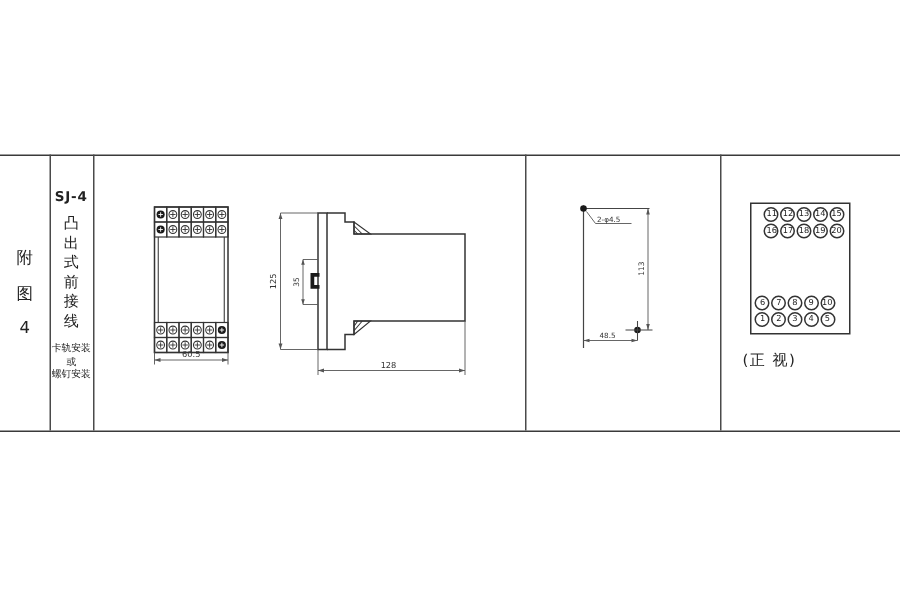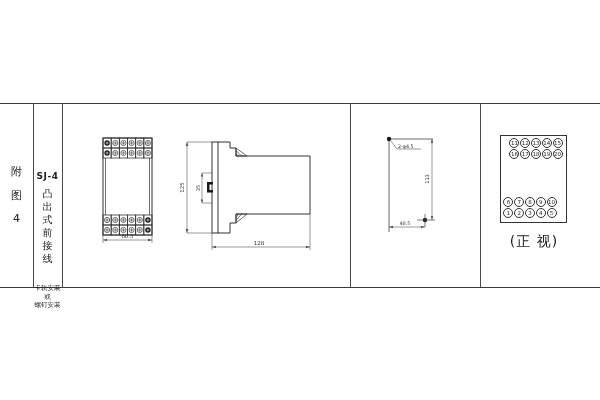--- a/index.html
+++ b/index.html
@@ -3,35 +3,35 @@
 <meta charset="utf-8">
 <style>
   html,body{margin:0;padding:0;background:#fff;}
   .page{position:relative;width:600px;height:400px;background:#fff;overflow:hidden;
         font-family:"DejaVu Sans","Liberation Sans",sans-serif;color:#222;}
   .hline{position:absolute;left:0;width:600px;border-top:1.5px solid #3a3a3a;}
   .vline{position:absolute;top:103px;height:184px;border-left:1px solid #4a4a4a;}
   .fig-index{position:absolute;left:0;top:164px;width:33px;display:flex;flex-direction:column;
              align-items:center;gap:9px;font-size:11px;}
   .model-col{position:absolute;left:33px;top:127px;width:29px;display:flex;flex-direction:column;align-items:center;}
-  .model{font-size:9px;font-weight:bold;letter-spacing:.5px;margin-top:44px;}
+  .model{font-size:9px;font-weight:bold;letter-spacing:.5px;}
   .type-chars{margin-top:6px;display:flex;flex-direction:column;align-items:center;}
   .type-chars span{font-size:10px;line-height:13px;}
-  .mounting{margin-top:19px;text-align:center;font-size:6.5px;line-height:8.5px;white-space:nowrap;}
+  .mounting{margin-top:7px;text-align:center;font-size:6.5px;line-height:8.5px;white-space:nowrap;}
   svg text{font-family:"DejaVu Sans","Liberation Sans",sans-serif;fill:#333;}
   .drawing{position:absolute;}
   .panel{position:absolute;left:500px;top:135px;width:67px;height:88px;border:1.2px solid #333;box-sizing:border-box;}
   .trow{position:absolute;display:flex;}
   .trow.r0{top:2px;right:3px;}
   .trow.r1{top:13px;right:3px;}
   .trow.r2{top:61px;left:2px;}
   .trow.r3{top:72px;left:2px;}
   .tnum{width:10px;height:10px;box-sizing:border-box;border:1px solid #333;border-radius:50%;
         font-size:5.5px;line-height:8px;display:flex;align-items:center;justify-content:center;margin:0 .4px;}
-  .panel-caption{position:absolute;left:495px;top:233px;width:78px;text-align:center;font-size:14px;letter-spacing:1px;}
+  .panel-caption{position:absolute;left:495px;top:233px;width:78px;text-align:left;font-size:10px;letter-spacing:1px;}
   .drill-caption{position:absolute;left:352px;top:247px;width:112px;text-align:center;font-size:7px;letter-spacing:.5px;}
 </style>
 </head>
 <body>
 
 <div class="page">
 
   <div class="hline" style="top:103px"></div>
   <div class="hline" style="top:287px"></div>
   <div class="vline" style="left:33px"></div>

